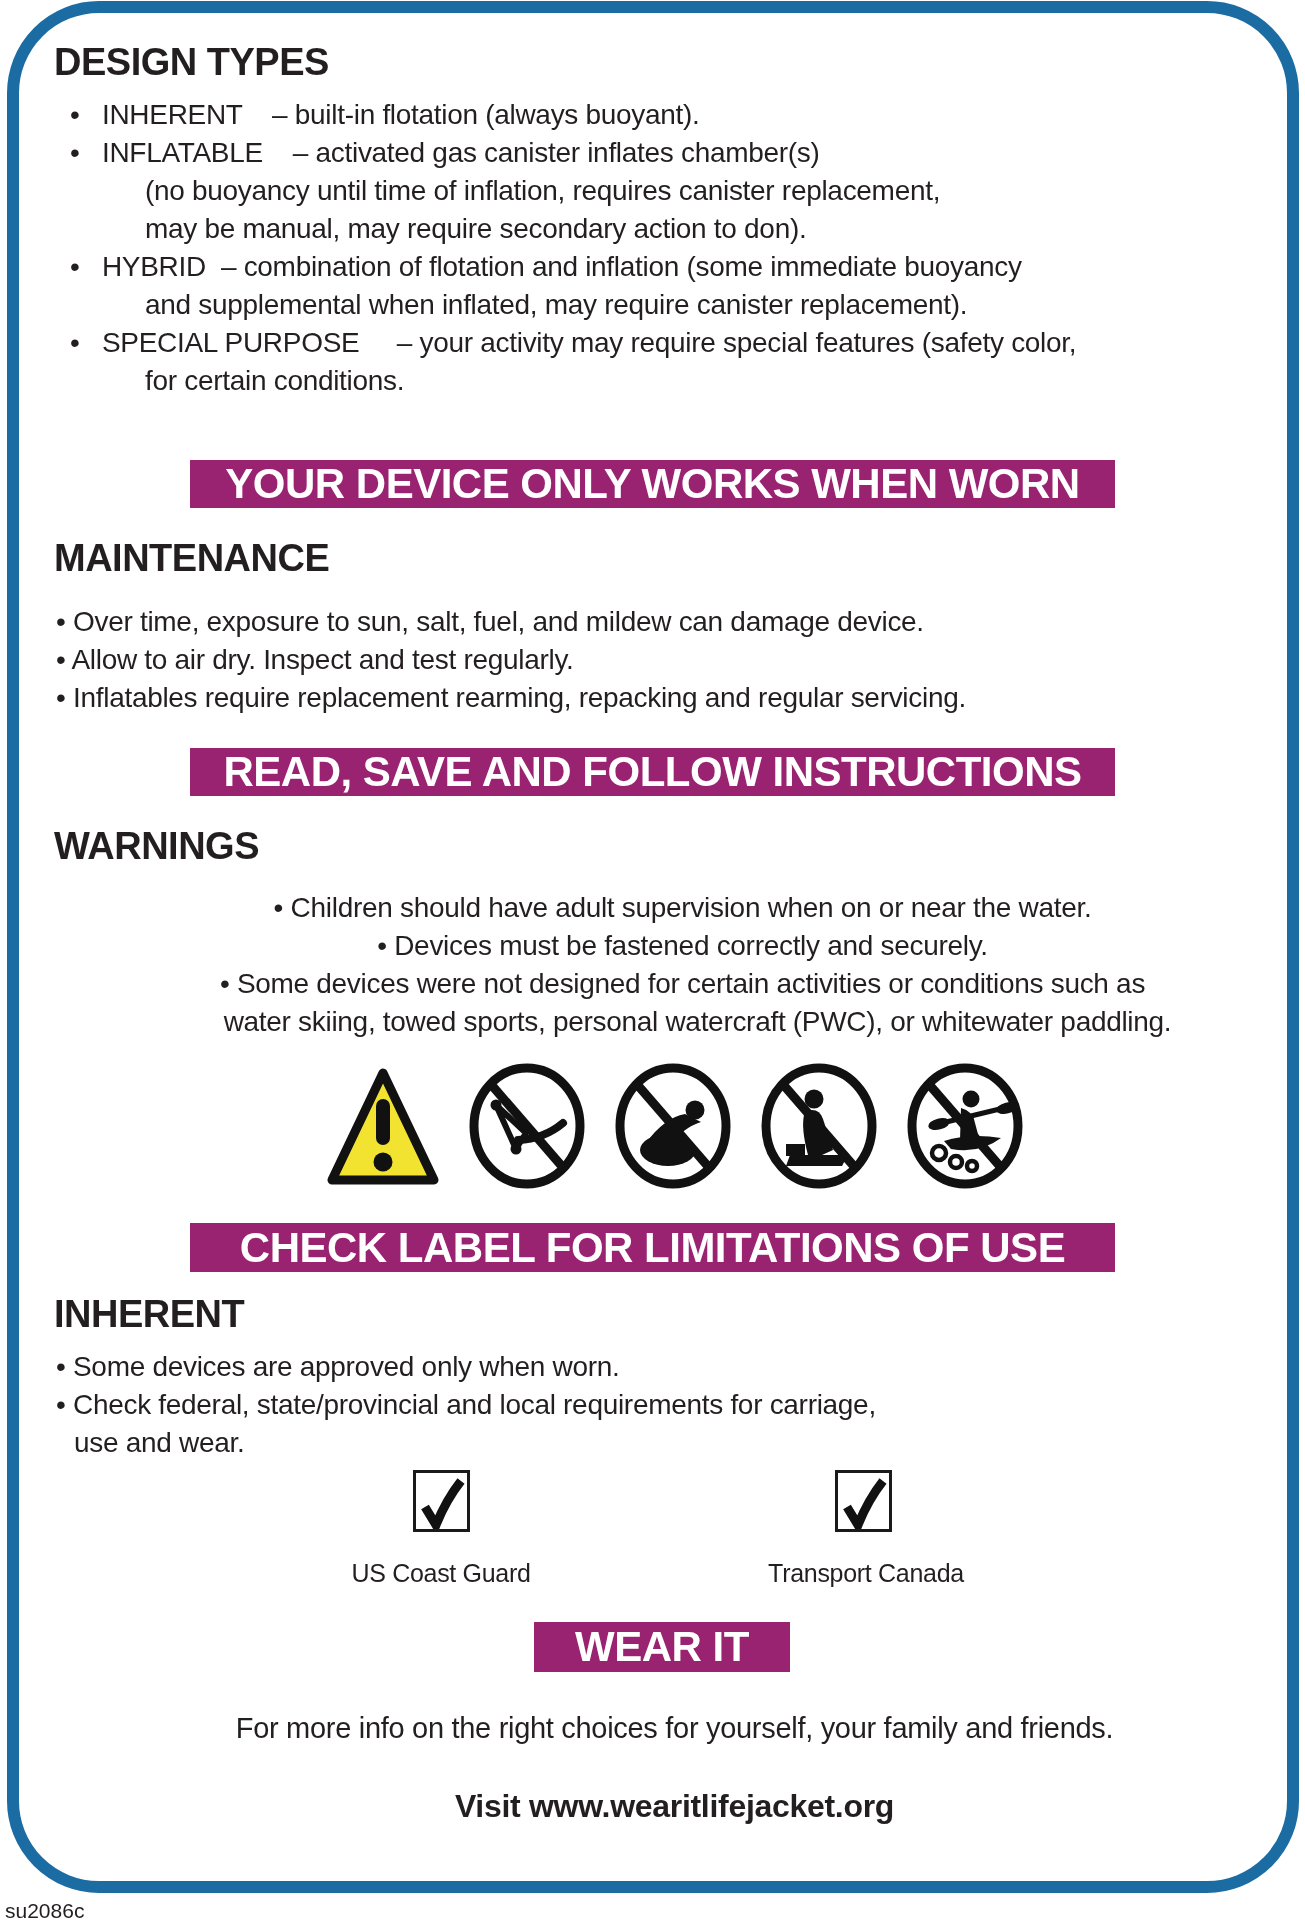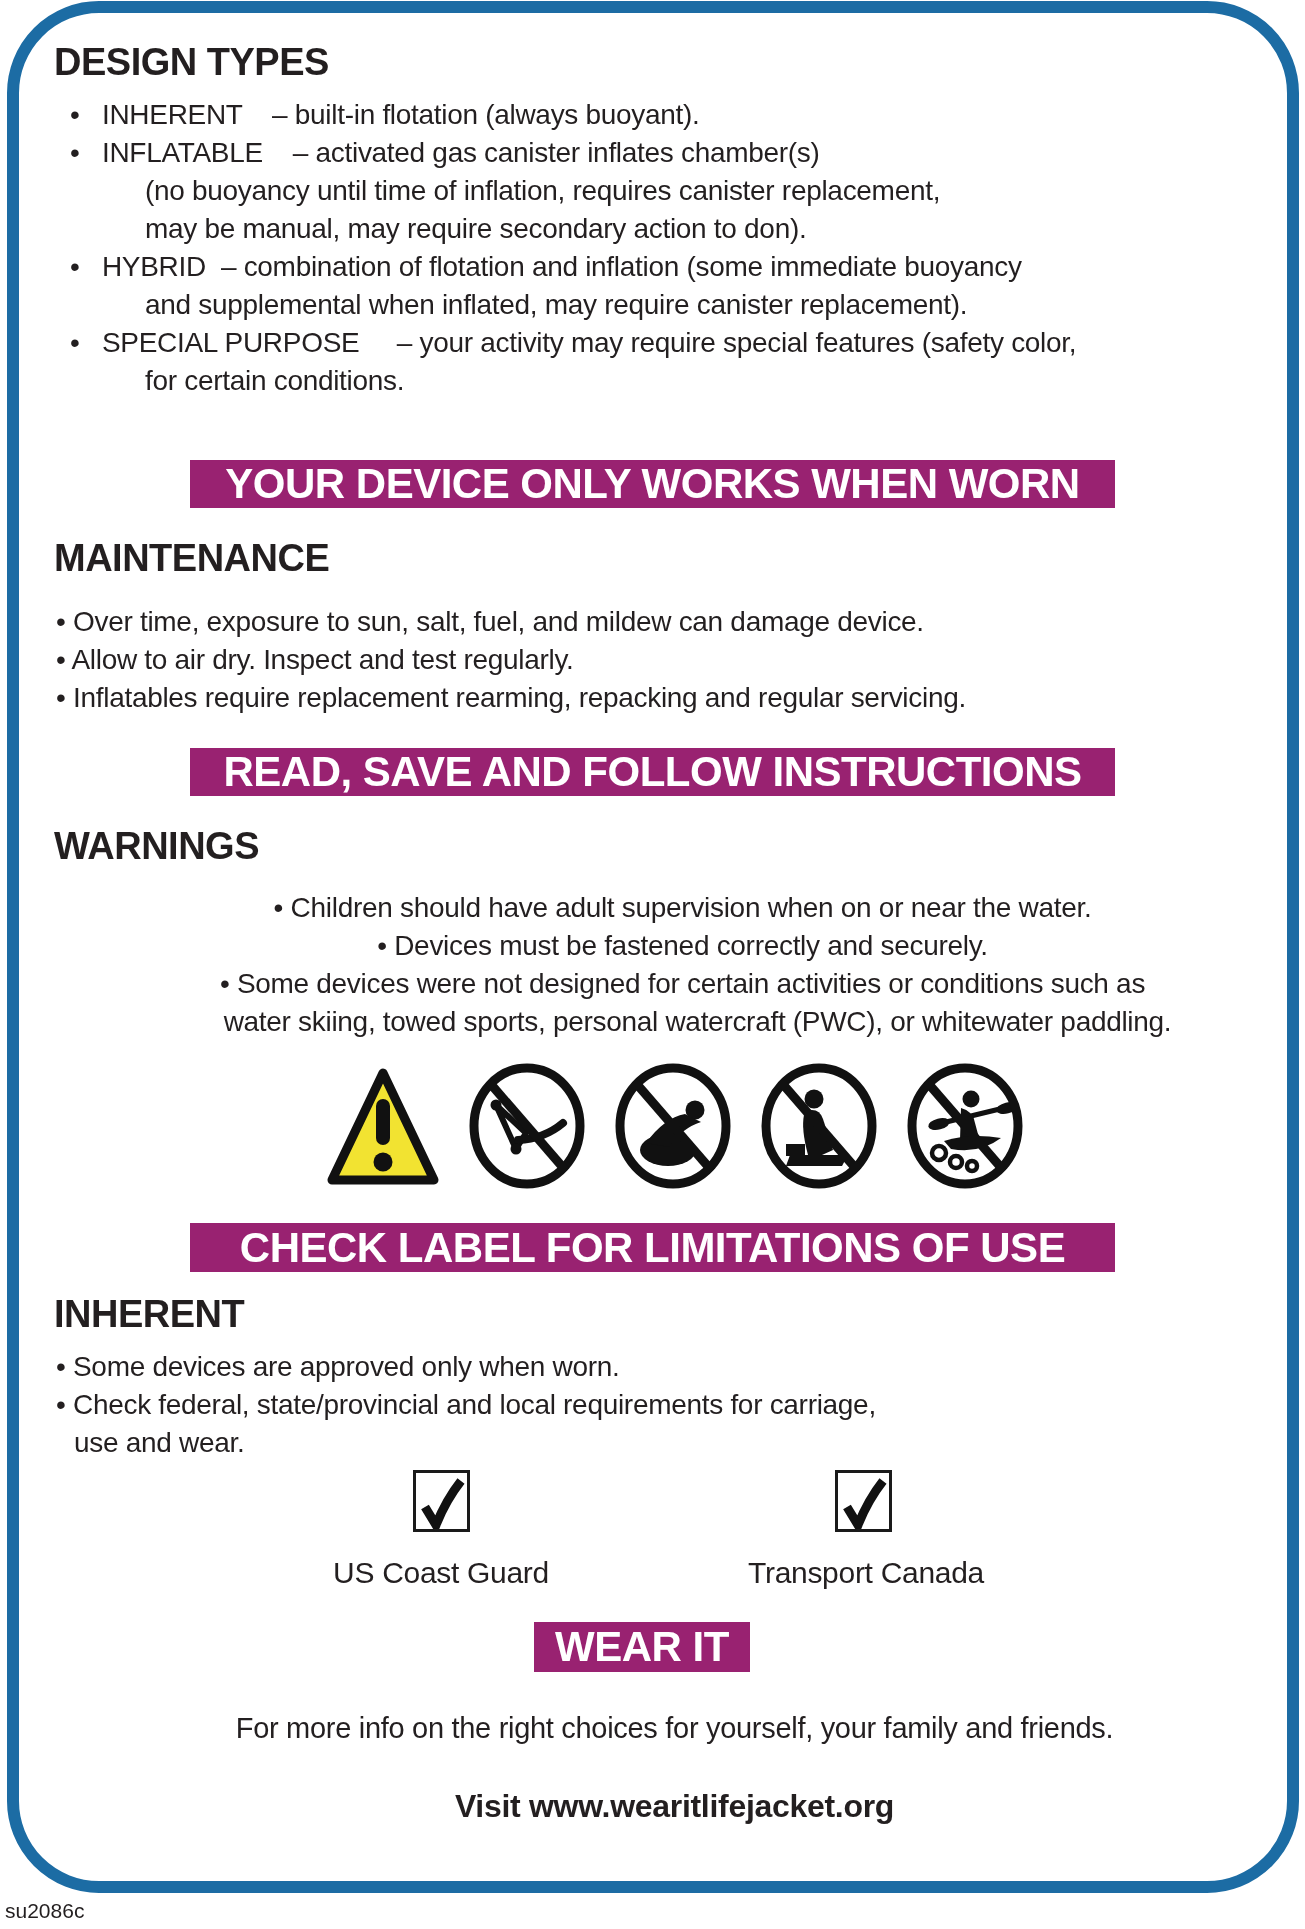--- a/index.html
+++ b/index.html
@@ -28,32 +28,32 @@
   .li-c1{margin-left:145px;}
   .li-b2{margin-left:56px;}
   .li-c3{margin-left:86px;}
   .li-c4{margin-left:74px;}
   .banner{
     position:absolute;left:190px;width:925px;height:48px;
     background:#992271;color:#ffffff;
     font-size:42px;font-weight:bold;line-height:48px;
     letter-spacing:-0.5px;text-align:center;white-space:pre;
   }
-  .banner.small{left:534px;width:216px;height:50px;line-height:50px;}
+  .banner.small{left:534px;width:256px;height:50px;line-height:50px;}
   .icon-row{
     position:absolute;top:1063px;left:0;right:0;height:130px;
     display:flex;justify-content:center;align-items:center;gap:24px;
   }
   .checkbox{
     position:absolute;top:1470px;width:51px;height:56px;
     border:3px solid #1a1a1a;background:#fff;
   }
   .cb-label{
     position:absolute;top:1556px;width:250px;
-    font-size:30px;line-height:34px;text-align:center;
+    font-size:25px;line-height:34px;text-align:center;
     letter-spacing:-0.3px;white-space:pre;
   }
   .footer-info{
     position:absolute;top:1710px;left:0;right:0;
     font-size:29px;line-height:36px;text-align:center;
     letter-spacing:-0.3px;white-space:pre;
   }
   .footer-visit{
     position:absolute;top:1786px;left:0;right:0;
     font-size:32px;font-weight:bold;line-height:40px;text-align:center;

